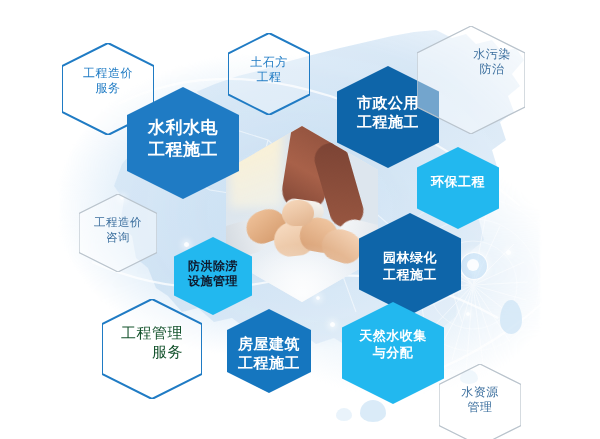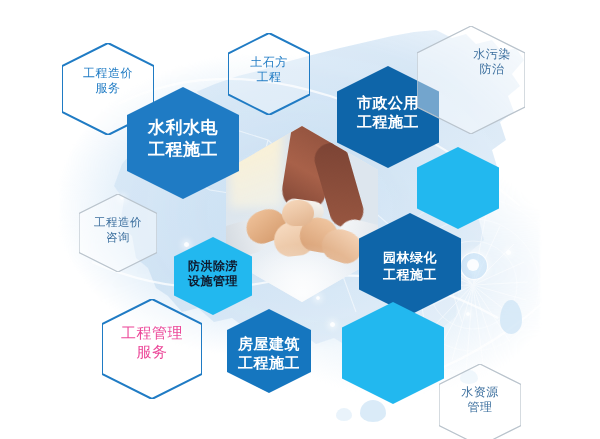--- a/index.html
+++ b/index.html
@@ -287,43 +287,44 @@
       <div class="hex t-lg solid" style="left: 337px; top: 66px; width: 102px; height: 92px;"><svg class="hex-shape" viewBox="0 0 100 100" preserveAspectRatio="none">
           <polygon points="50,0 100,25 100,75 50,100 0,75 0,25" vector-effect="non-scaling-stroke" fill="#0e65a9" stroke="none"></polygon>
         </svg><span class="hex-label" style="color: rgb(255, 255, 255);">市政公用
 工程施工</span></div>
       <div class="hex t-sm outline" style="left: 417px; top: 26px; width: 108px; height: 72px; padding-left: 42px;"><svg class="hex-shape" viewBox="0 0 100 100" preserveAspectRatio="none">
           <polygon points="50,0 100,25 100,75 50,100 0,75 0,25" vector-effect="non-scaling-stroke" fill="rgba(255,255,255,0.42)" stroke="#b9c3cc" stroke-width="1.2"></polygon>
         </svg><span class="hex-label" style="color: rgb(60, 111, 158);">水污染
 防治</span></div>
       <div class="hex t-md solid" style="left: 417px; top: 147px; width: 82px; height: 70px;"><svg class="hex-shape" viewBox="0 0 100 100" preserveAspectRatio="none">
           <polygon points="50,0 100,25 100,75 50,100 0,75 0,25" vector-effect="non-scaling-stroke" fill="#22b8ef" stroke="none"></polygon>
-        </svg></div>
+        </svg><span class="hex-label" style="color: rgb(255, 255, 255);">环保工程</span></div>
       <div class="hex t-xs outline" style="left: 79px; top: 194px; width: 78px; height: 72px;"><svg class="hex-shape" viewBox="0 0 100 100" preserveAspectRatio="none">
           <polygon points="50,0 100,25 100,75 50,100 0,75 0,25" vector-effect="non-scaling-stroke" fill="rgba(255,255,255,0.42)" stroke="#b9c3cc" stroke-width="1.2"></polygon>
         </svg><span class="hex-label" style="color: rgb(60, 111, 158);">工程造价
 咨询</span></div>
       <div class="hex t-sm solid" style="left: 174px; top: 237px; width: 78px; height: 74px;"><svg class="hex-shape" viewBox="0 0 100 100" preserveAspectRatio="none">
           <polygon points="50,0 100,25 100,75 50,100 0,75 0,25" vector-effect="non-scaling-stroke" fill="#22b8ef" stroke="none"></polygon>
         </svg><span class="hex-label" style="color: #0f172a;">防洪除涝
 设施管理</span></div>
       <div class="hex t-md solid" style="left: 359px; top: 213px; width: 102px; height: 84px;"><svg class="hex-shape" viewBox="0 0 100 100" preserveAspectRatio="none">
           <polygon points="50,0 100,25 100,75 50,100 0,75 0,25" vector-effect="non-scaling-stroke" fill="#0e65a9" stroke="none"></polygon>
         </svg><span class="hex-label" style="color: rgb(255, 255, 255); margin-top: 23px;">园林绿化
 工程施工</span></div>
       <div class="hex t-lg outline" style="left: 102px; top: 299px; width: 100px; height: 86px;"><svg class="hex-shape" viewBox="0 0 100 100" preserveAspectRatio="none">
           <polygon points="50,0 100,25 100,75 50,100 0,75 0,25" vector-effect="non-scaling-stroke" fill="rgba(255,255,255,0.28)" stroke="#1f7bc4" stroke-width="2"></polygon>
-        </svg><span class="hex-label" style="color: #ec4899;">工程管理
+        </svg><span class="hex-label" style="color: #14532d; text-align: right;">工程管理
 服务</span></div>
       <div class="hex t-lg solid" style="left: 227px; top: 309px; width: 84px; height: 88px;"><svg class="hex-shape" viewBox="0 0 100 100" preserveAspectRatio="none">
           <polygon points="50,0 100,25 100,75 50,100 0,75 0,25" vector-effect="non-scaling-stroke" fill="#1576bf" stroke="none"></polygon>
         </svg><span class="hex-label" style="color: rgb(255, 255, 255);">房屋建筑
 工程施工</span></div>
       <div class="hex t-md solid" style="left: 342px; top: 302px; width: 102px; height: 86px;"><svg class="hex-shape" viewBox="0 0 100 100" preserveAspectRatio="none">
           <polygon points="50,0 100,25 100,75 50,100 0,75 0,25" vector-effect="non-scaling-stroke" fill="#22b8ef" stroke="none"></polygon>
-        </svg></div>
+        </svg><span class="hex-label" style="color: rgb(255, 255, 255);">天然水收集
+与分配</span></div>
       <div class="hex t-sm outline" style="left: 439px; top: 364px; width: 82px; height: 72px;"><svg class="hex-shape" viewBox="0 0 100 100" preserveAspectRatio="none">
           <polygon points="50,0 100,25 100,75 50,100 0,75 0,25" vector-effect="non-scaling-stroke" fill="rgba(255,255,255,0.42)" stroke="#b9c3cc" stroke-width="1.2"></polygon>
         </svg><span class="hex-label" style="color: rgb(60, 111, 158);">水资源
 管理</span></div>
     </div>
 
 </div>
 
 </body></html>

